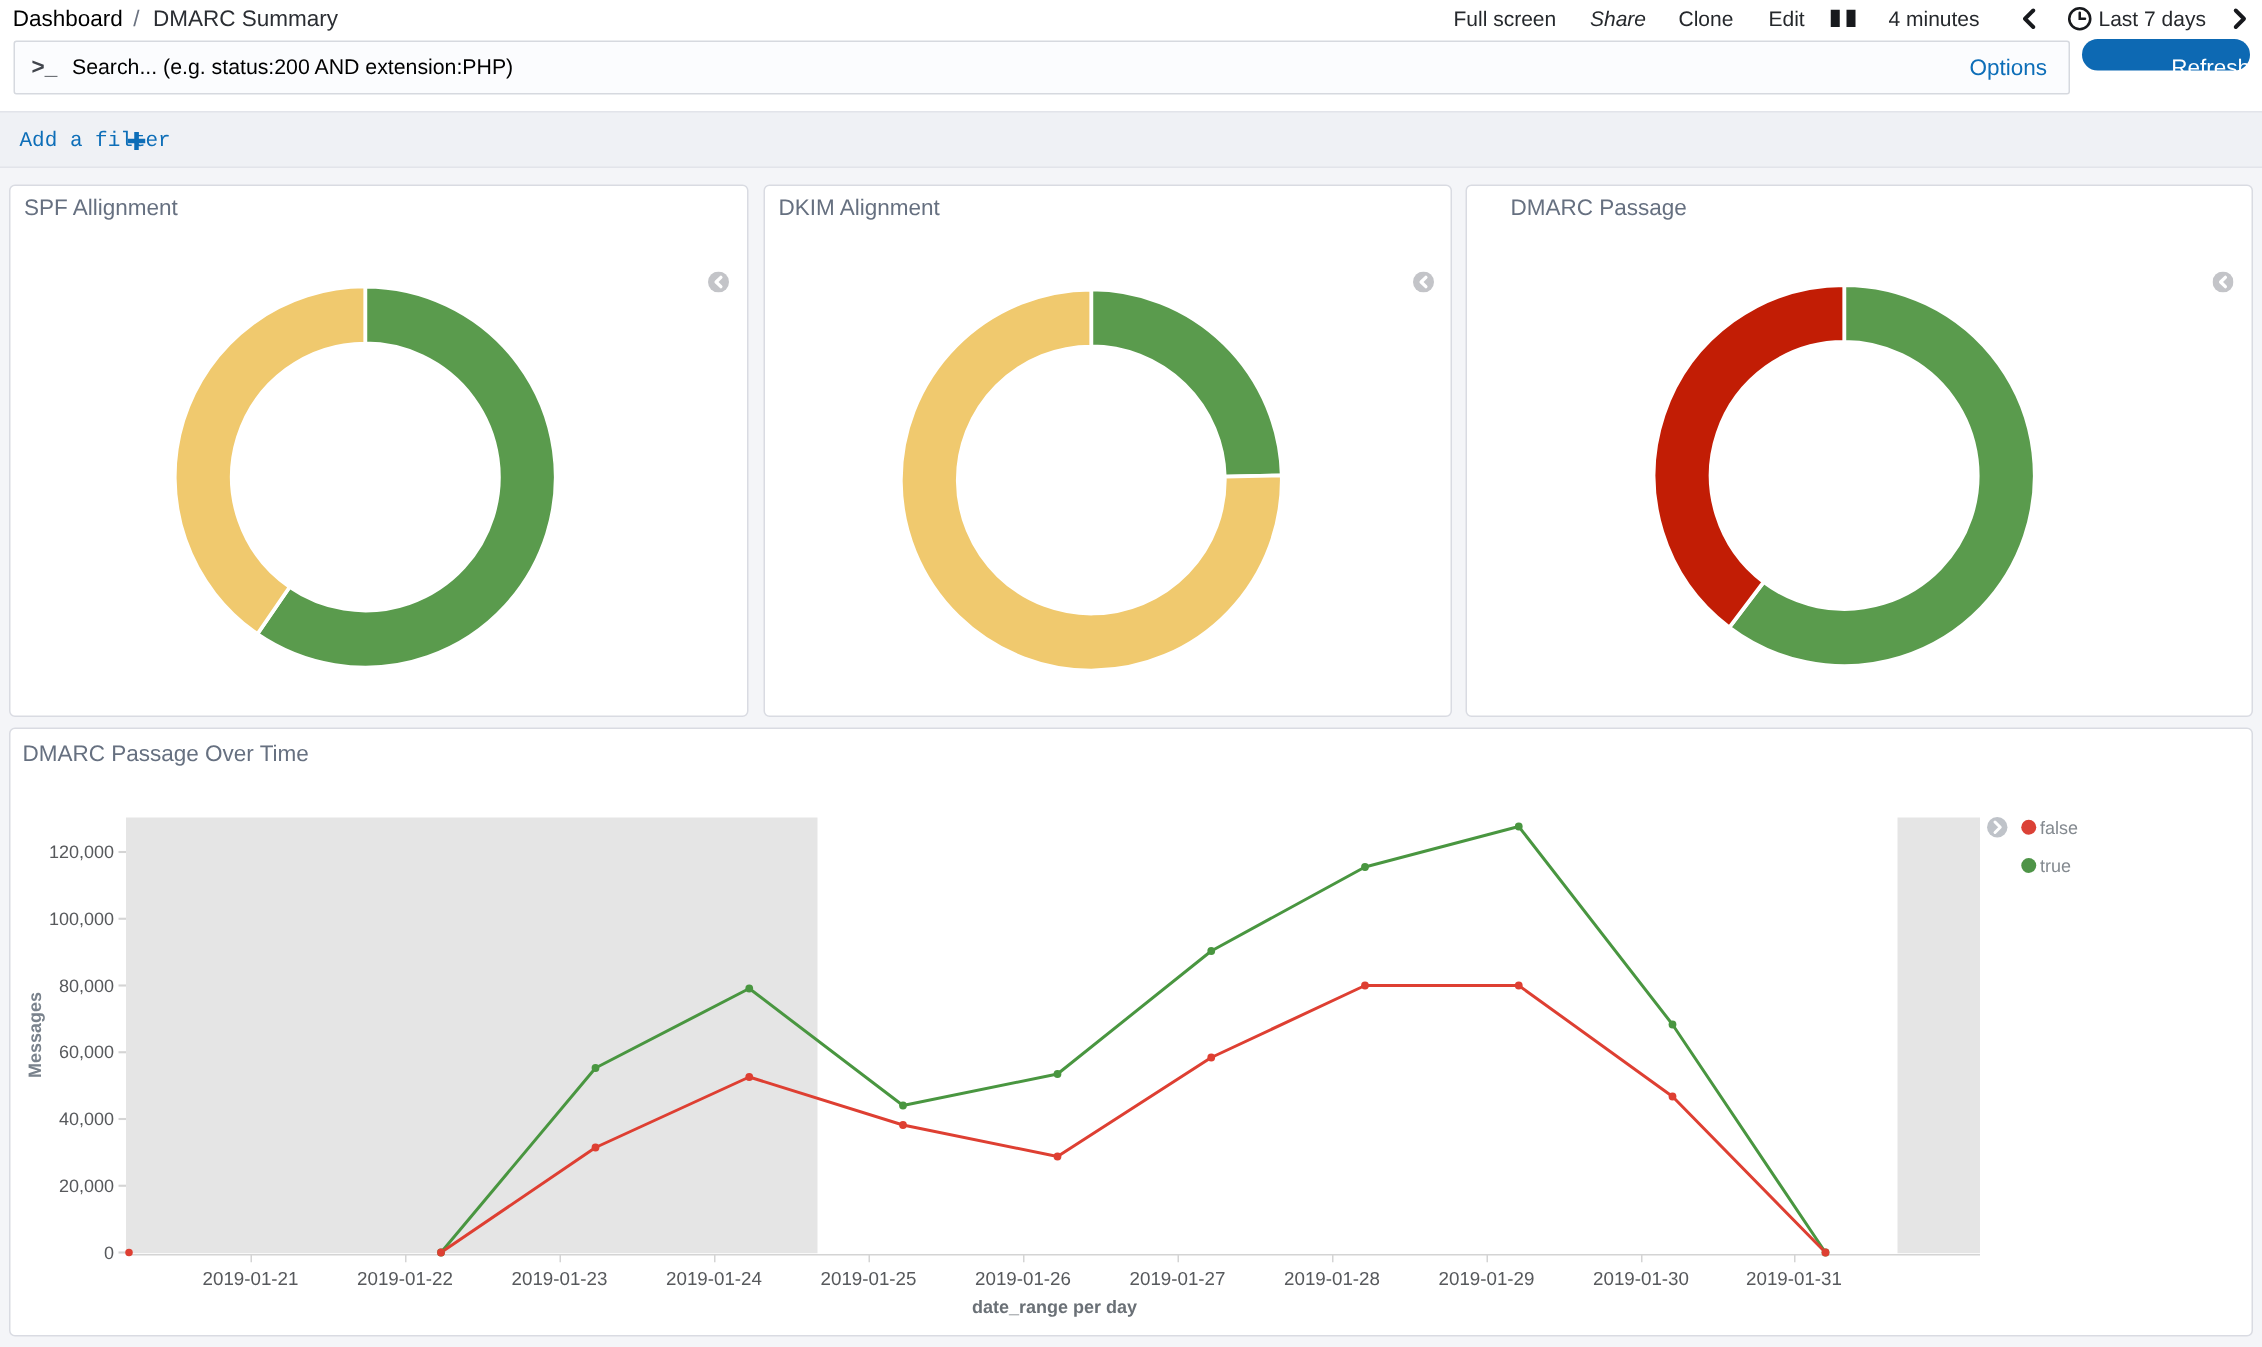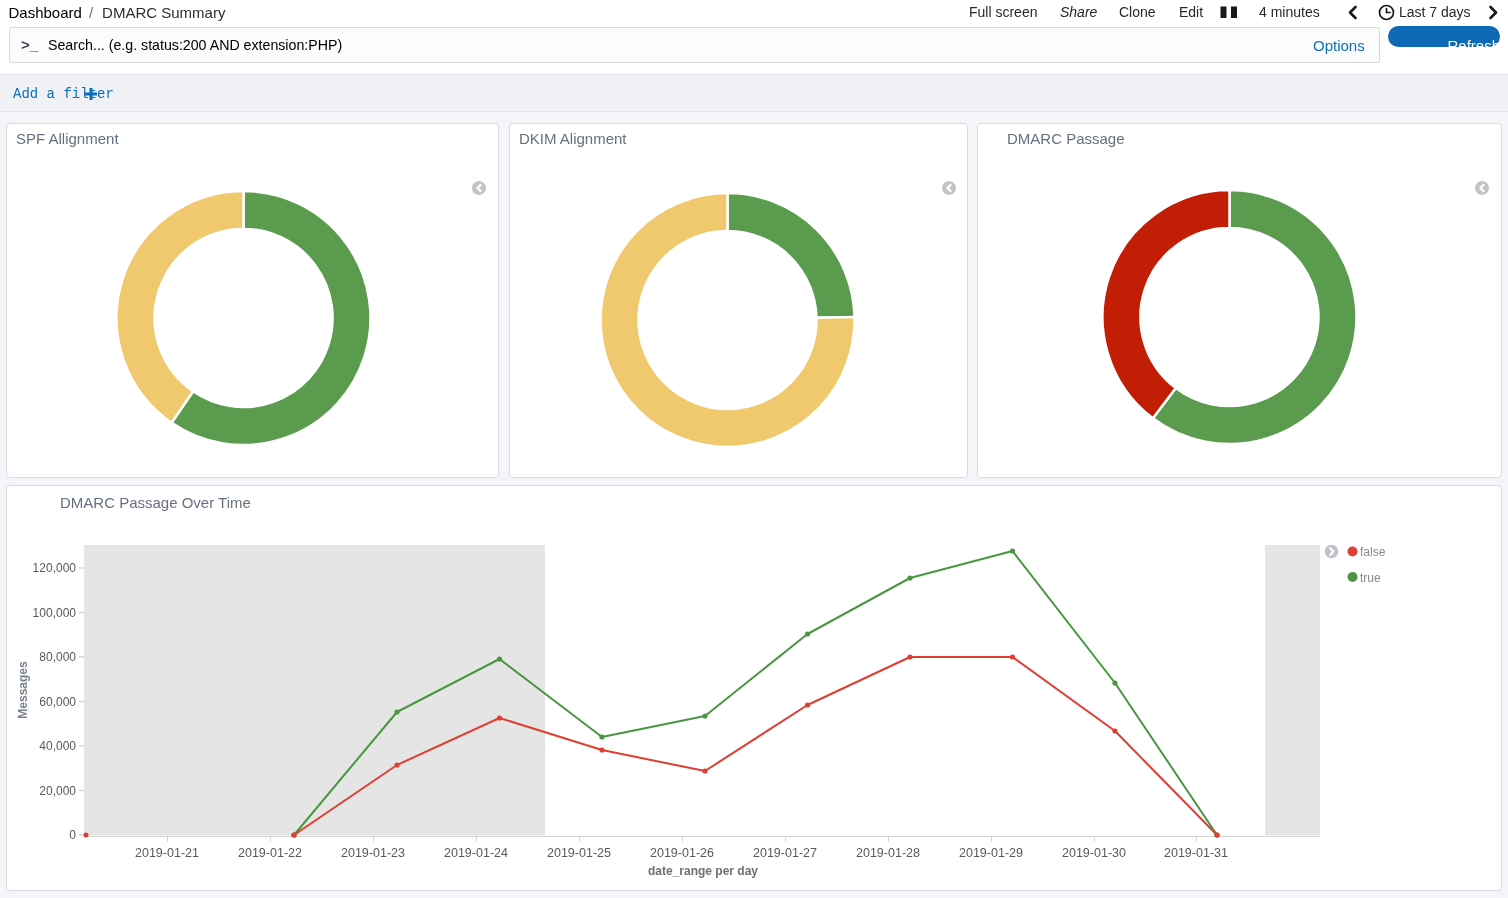--- a/index.html
+++ b/index.html
@@ -43,21 +43,21 @@
     <rect x="4.5" y="0" width="3" height="12" fill="#0d6eb8"></rect>
     <rect x="0" y="4.5" width="12" height="3" fill="#0d6eb8"></rect>
   </svg>
 <div class="panel" style="left:6px;top:123px;width:493px;height:355px;"></div>
 <div class="panel" style="left:509px;top:123px;width:459px;height:355px;"></div>
 <div class="panel" style="left:977px;top:123px;width:525px;height:355px;"></div>
 <div class="panel" style="left:6px;top:485px;width:1496px;height:406px;"></div>
 <div class="ptitle" style="left:16px;top:130px;">SPF Allignment</div>
 <div class="ptitle" style="left:519px;top:130px;">DKIM Alignment</div>
 <div class="ptitle" style="left:987px;top:130px;margin-left:20px;">DMARC Passage</div>
-<div class="ptitle" style="left:15px;top:494px;margin-left:45px;">DMARC Passage Over Time</div>
+<div class="ptitle" style="left:15px;top:494px;">DMARC Passage Over Time</div>
 <svg style="position:absolute;left:472px;top:180.5px" width="14" height="14">
     <circle cx="7" cy="7" r="7" fill="#c3c4c8"></circle>
     <polyline points="8.6,3.9 5.4,7 8.6,10.1" stroke="#ffffff" stroke-width="2.2" fill="none" stroke-linecap="round" stroke-linejoin="round"></polyline>
   </svg>
 <svg style="position:absolute;left:941.5px;top:180.5px" width="14" height="14">
     <circle cx="7" cy="7" r="7" fill="#c3c4c8"></circle>
     <polyline points="8.6,3.9 5.4,7 8.6,10.1" stroke="#ffffff" stroke-width="2.2" fill="none" stroke-linecap="round" stroke-linejoin="round"></polyline>
   </svg>
 <svg style="position:absolute;left:1474.5px;top:180.5px" width="14" height="14">
     <circle cx="7" cy="7" r="7" fill="#c3c4c8"></circle>

